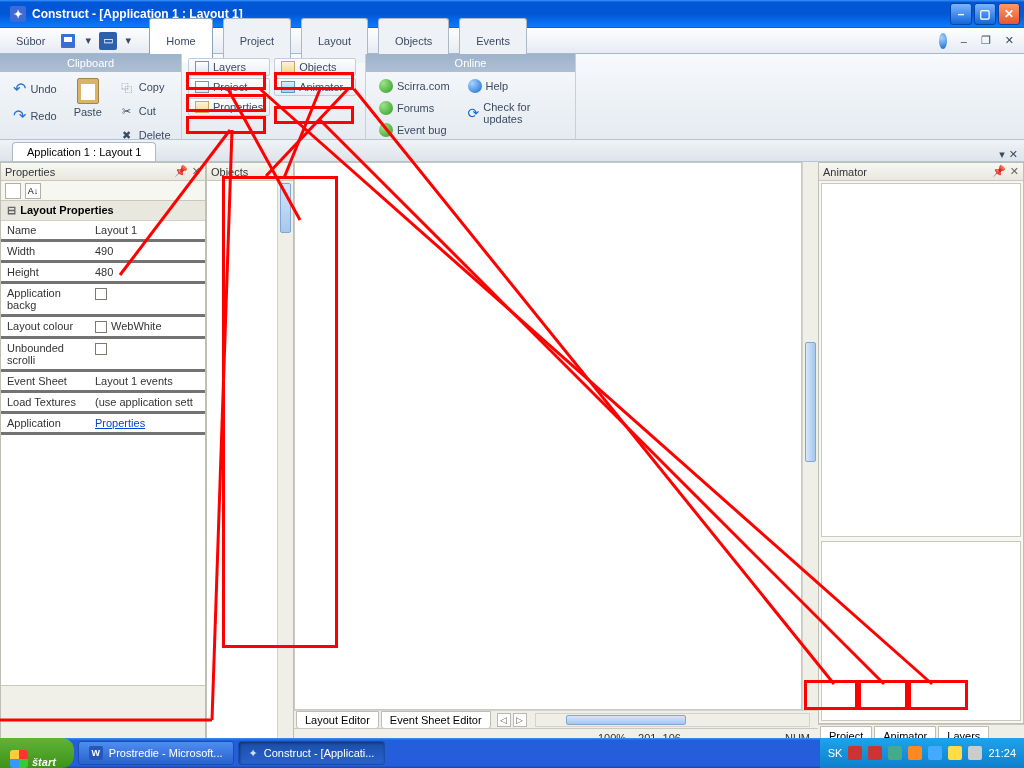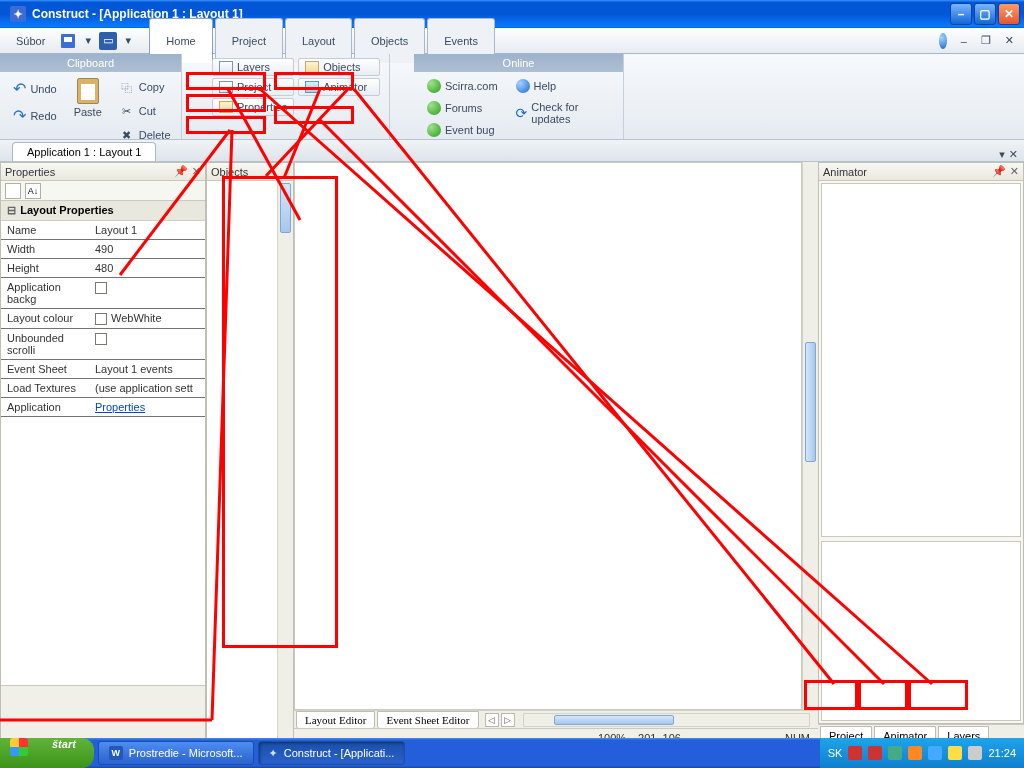--- a/index.html
+++ b/index.html
@@ -13,27 +13,27 @@
 .winbtn { width:22px; height:22px; border-radius:3px; display:flex; align-items:center; justify-content:center; color:#fff; font-weight:bold; font-size:12px; border:1px solid #0046a8; }
 .winbtn.min,.winbtn.max { background:linear-gradient(#7db3ff,#1168d8); }
 .winbtn.close { background:linear-gradient(#ff9a6a,#e7542d); }
 
 
 .menubar { height:26px; background:linear-gradient(#fdfefe,#e7ebf2); border-bottom:1px solid #a7b7c9; display:flex; align-items:center; padding:0 6px; gap:4px; }
 .menubar .mitem { padding:3px 10px; color:#3b4a61; }
 .menubar .qat { display:flex; align-items:center; gap:2px; }
 .menubar .qicon { width:18px; height:18px; display:flex; align-items:center; justify-content:center; }
 .menubar .tablist { display:flex; margin-left:8px; gap:0; }
-.menubar .rtab { padding:16px 16px; border:1px solid #aab8c8; border-bottom:none; background:#eef2f7; color:#3b4a61; border-radius:3px 3px 0 0; margin-right:2px; }
+.menubar .rtab { padding:16px 16px; border:1px solid #aab8c8; border-bottom:none; background:#eef2f7; color:#3b4a61; border-radius:3px 3px 0 0; margin-right:10px; }
 .menubar .rtab.active { background:#fff; border-color:#8ea3bb; }
 .menubar .mdi { margin-left:auto; display:flex; gap:6px; align-items:center; color:#3b4a61; }
 .menubar .mdi span { padding:2px 4px; }
 
 
-.ribbon { height:86px; background:linear-gradient(#f7f9fc,#e5ebf1); border-bottom:1px solid #b6c3d1; display:flex;gap:24px; }
+.ribbon { height:86px; background:linear-gradient(#f7f9fc,#e5ebf1); border-bottom:1px solid #b6c3d1; display:flex; }
 .rgroup { border-right:1px solid #c5d0db; display:flex; flex-direction:column; }
 .rgroup .ghead { height:18px; background:linear-gradient(#9db3cc,#aebfd3); color:#fff; text-align:center; font-size:11px; line-height:18px; }
 .rgroup .gbody { flex:1; display:flex; align-items:flex-start; padding:4px 6px; gap:4px; }
 .vbtn { display:flex; flex-direction:column; align-items:center; justify-content:center; gap:2px; padding:2px 6px; color:#3b4a61; min-width:40px; }
 .smallbtns { display:flex; flex-direction:column; gap:2px; }
 .sbtn { display:flex; align-items:center; gap:4px; padding:2px 6px; color:#3b4a61; border:1px solid transparent; border-radius:2px; }
 .sbtn .sicon { width:16px; height:16px; display:flex; align-items:center; justify-content:center; }
 .barsbtn { border:1px solid #c1cdd9; background:linear-gradient(#fefefe,#e9eef4); border-radius:2px; padding:2px 6px; min-width:82px; }
 
 
@@ -44,56 +44,56 @@
 
 .mainarea { position:absolute; top:162px; left:0; right:0; bottom:22px; display:flex; }
 .panel { background:#f7f7f2; border:1px solid #bfbfb5; display:flex; flex-direction:column; }
 .panel .phead { height:18px; background:linear-gradient(#f8f8f4,#e8e8de); border-bottom:1px solid #c8c8bd; display:flex; align-items:center; padding:0 4px; font-size:11px; color:#333; }
 .panel .phead .ptools { margin-left:auto; display:flex; gap:4px; color:#666; font-size:10px; }
 .proppanel { width:206px; }
 .proppanel .toolbar { height:20px; border-bottom:1px solid #c8c8bd; display:flex; align-items:center; gap:4px; padding:0 4px; }
 .proppanel .toolbar .tico { width:16px; height:16px; border:1px solid #b0b0a6; background:#fff; }
 .proppanel .grid { flex:1; background:#fff; }
 .proppanel .cathdr { background:#e8e8de; padding:3px 6px; font-weight:bold; font-size:11px; border-bottom:1px solid #d0d0c6; }
-.proppanel .row { display:flex; border-bottom:1px solid #737373; }
+.proppanel .row { display:flex; border-bottom:3px solid #737373; }
 .proppanel .row .k { width:90px; padding:3px 6px; color:#333; }
 .proppanel .row .v { flex:1; padding:3px 4px; color:#333; }
 .proppanel .row .v.link { color:#0046d5; text-decoration:underline; }
 .proppanel .row .chk { width:12px; height:12px; border:1px solid #7a7a70; display:inline-block; vertical-align:middle; }
 .proppanel .swatch { width:12px; height:12px; border:1px solid #7a7a70; display:inline-block; vertical-align:middle; margin-right:4px; background:#fff; }
 .proppanel .desc { height:60px; border-top:1px solid #c8c8bd; background:#f0f0e8; }
 
 .objpanel { width:88px; }
 .objpanel .body { flex:1; background:#fff; position:relative; }
 .objpanel .vscroll { position:absolute; right:0; top:0; bottom:0; width:16px; background:#efefe7; border-left:1px solid #d3d3c9; }
 .objpanel .vscroll .thumb { position:absolute; top:2px; left:2px; right:2px; height:50px; background:linear-gradient(#d4e6fb,#a7c7ec); border:1px solid #7fa7d4; border-radius:2px; }
 
 .center { flex:1; display:flex; flex-direction:column; background:#fff; position:relative; }
 .canvaswrap { flex:1; position:relative; background:#f4f4ee; overflow:hidden; }
 .canvaswrap .ruler-space { position:absolute; left:0; top:0; right:16px; bottom:36px; background:#fff; border:1px solid #c9c9bf; }
 .canvaswrap .vsc { position:absolute; right:0; top:0; bottom:36px; width:16px; background:#efefe7; border-left:1px solid #d3d3c9; }
 .canvaswrap .vsc .thumb { position:absolute; top:180px; left:2px; right:2px; height:120px; background:linear-gradient(to right,#d4e6fb,#a7c7ec); border:1px solid #7fa7d4; border-radius:2px; }
 .canvaswrap .hsc-row { position:absolute; left:0; right:0; bottom:18px; height:18px; background:#efefe7; border-top:1px solid #d3d3c9; display:flex; align-items:center; }
-.canvaswrap .edtab { padding:2px 8px; border:1px solid #bdbdb3; background:#fff; margin-left:2px; border-radius:0 0 3px 3px;font-family:Liberation Serif, serif; }
+.canvaswrap .edtab { padding:2px 8px; border:1px solid #bdbdb3; background:#fff; margin-left:2px; border-radius:0 0 3px 3px; }
 .canvaswrap .hsc-row .navbtns { display:flex; margin-left:6px; gap:2px; }
 .canvaswrap .hsc-row .navbtn { width:14px; height:14px; border:1px solid #b9b9af; background:#fff; font-size:9px; text-align:center; line-height:12px; color:#666; }
 .canvaswrap .hsc-row .track { flex:1; height:14px; margin:0 8px; background:#efefe7; border:1px solid #d3d3c9; position:relative; }
 .canvaswrap .hsc-row .track .hthumb { position:absolute; left:30px; top:1px; bottom:1px; width:120px; background:linear-gradient(#d4e6fb,#a7c7ec); border:1px solid #7fa7d4; border-radius:2px; }
 .canvaswrap .status { position:absolute; left:0; right:0; bottom:0; height:18px; background:#f0f0e8; border-top:1px solid #c9c9bf; display:flex; justify-content:flex-end; align-items:center; gap:12px; padding:0 8px; color:#333; }
 
 .rightcol { width:206px; display:flex; flex-direction:column; }
 .animpanel { flex:1; }
 .animpanel .body { flex:1; background:#fff; margin:2px; border:1px solid #c8c8bd; }
 .animpanel .body2 { height:180px; background:#fff; margin:2px; border:1px solid #c8c8bd; }
 .rightcol .bottabs { height:22px; background:#efefe7; border-top:1px solid #c9c9bf; display:flex; align-items:center; padding:0 2px; gap:2px; }
 .rightcol .bottabs .btab { padding:3px 8px; border:1px solid #bdbdb3; background:#fff; font-size:11px; border-radius:0 0 3px 3px; }
 
 
 .taskbar { position:absolute; left:0; right:0; bottom:0; height:30px; background:linear-gradient(#3f8ef3,#245edb 8%,#245edb 92%,#1547a8); display:flex; align-items:center; color:#fff; }
-.startbtn { height:30px; background:linear-gradient(#61b33a,#3c9417); padding:0 18px 0 10px; display:flex; align-items:flex-start; gap:24px; font-weight:bold; font-style:italic; font-size:15px; border-radius:0 12px 12px 0; }
+.startbtn { height:30px; background:linear-gradient(#61b33a,#3c9417); padding:0 18px 0 10px; display:flex; align-items:flex-end; gap:4px; font-weight:bold; font-style:italic; font-size:15px; border-radius:0 12px 12px 0; }
 .startbtn .logo { width:18px; height:18px; border-radius:3px; background:conic-gradient(#f33 0 25%,#3c3 0 50%,#39f 0 75%,#fc3 0); }
 .taskbtn { height:24px; margin-left:4px; background:linear-gradient(#4d8df0,#2a62ce); border:1px solid #1a4ea8; border-radius:3px; padding:0 10px; display:flex; align-items:center; gap:6px; font-size:11px; }
 .taskbtn.active { background:linear-gradient(#1a4ea8,#2a62ce); box-shadow:inset 1px 1px 3px rgba(0,0,0,.4); }
 .tray { margin-left:auto; height:30px; background:linear-gradient(#1fa3e9,#0f7fce); display:flex; align-items:center; gap:6px; padding:0 8px; font-size:11px; }
 .tray .tic { width:14px; height:14px; border-radius:2px; }
 
 
 .ic-save { width:14px; height:14px; background:#3a6fd8; border-radius:1px; position:relative; }
 .ic-save::after { content:""; position:absolute; left:3px; top:3px; right:3px; height:5px; background:#fff; }
 .ic-green { width:14px; height:14px; border-radius:50%; background:radial-gradient(circle at 30% 30%,#9fe28a,#2a9d1f); }

